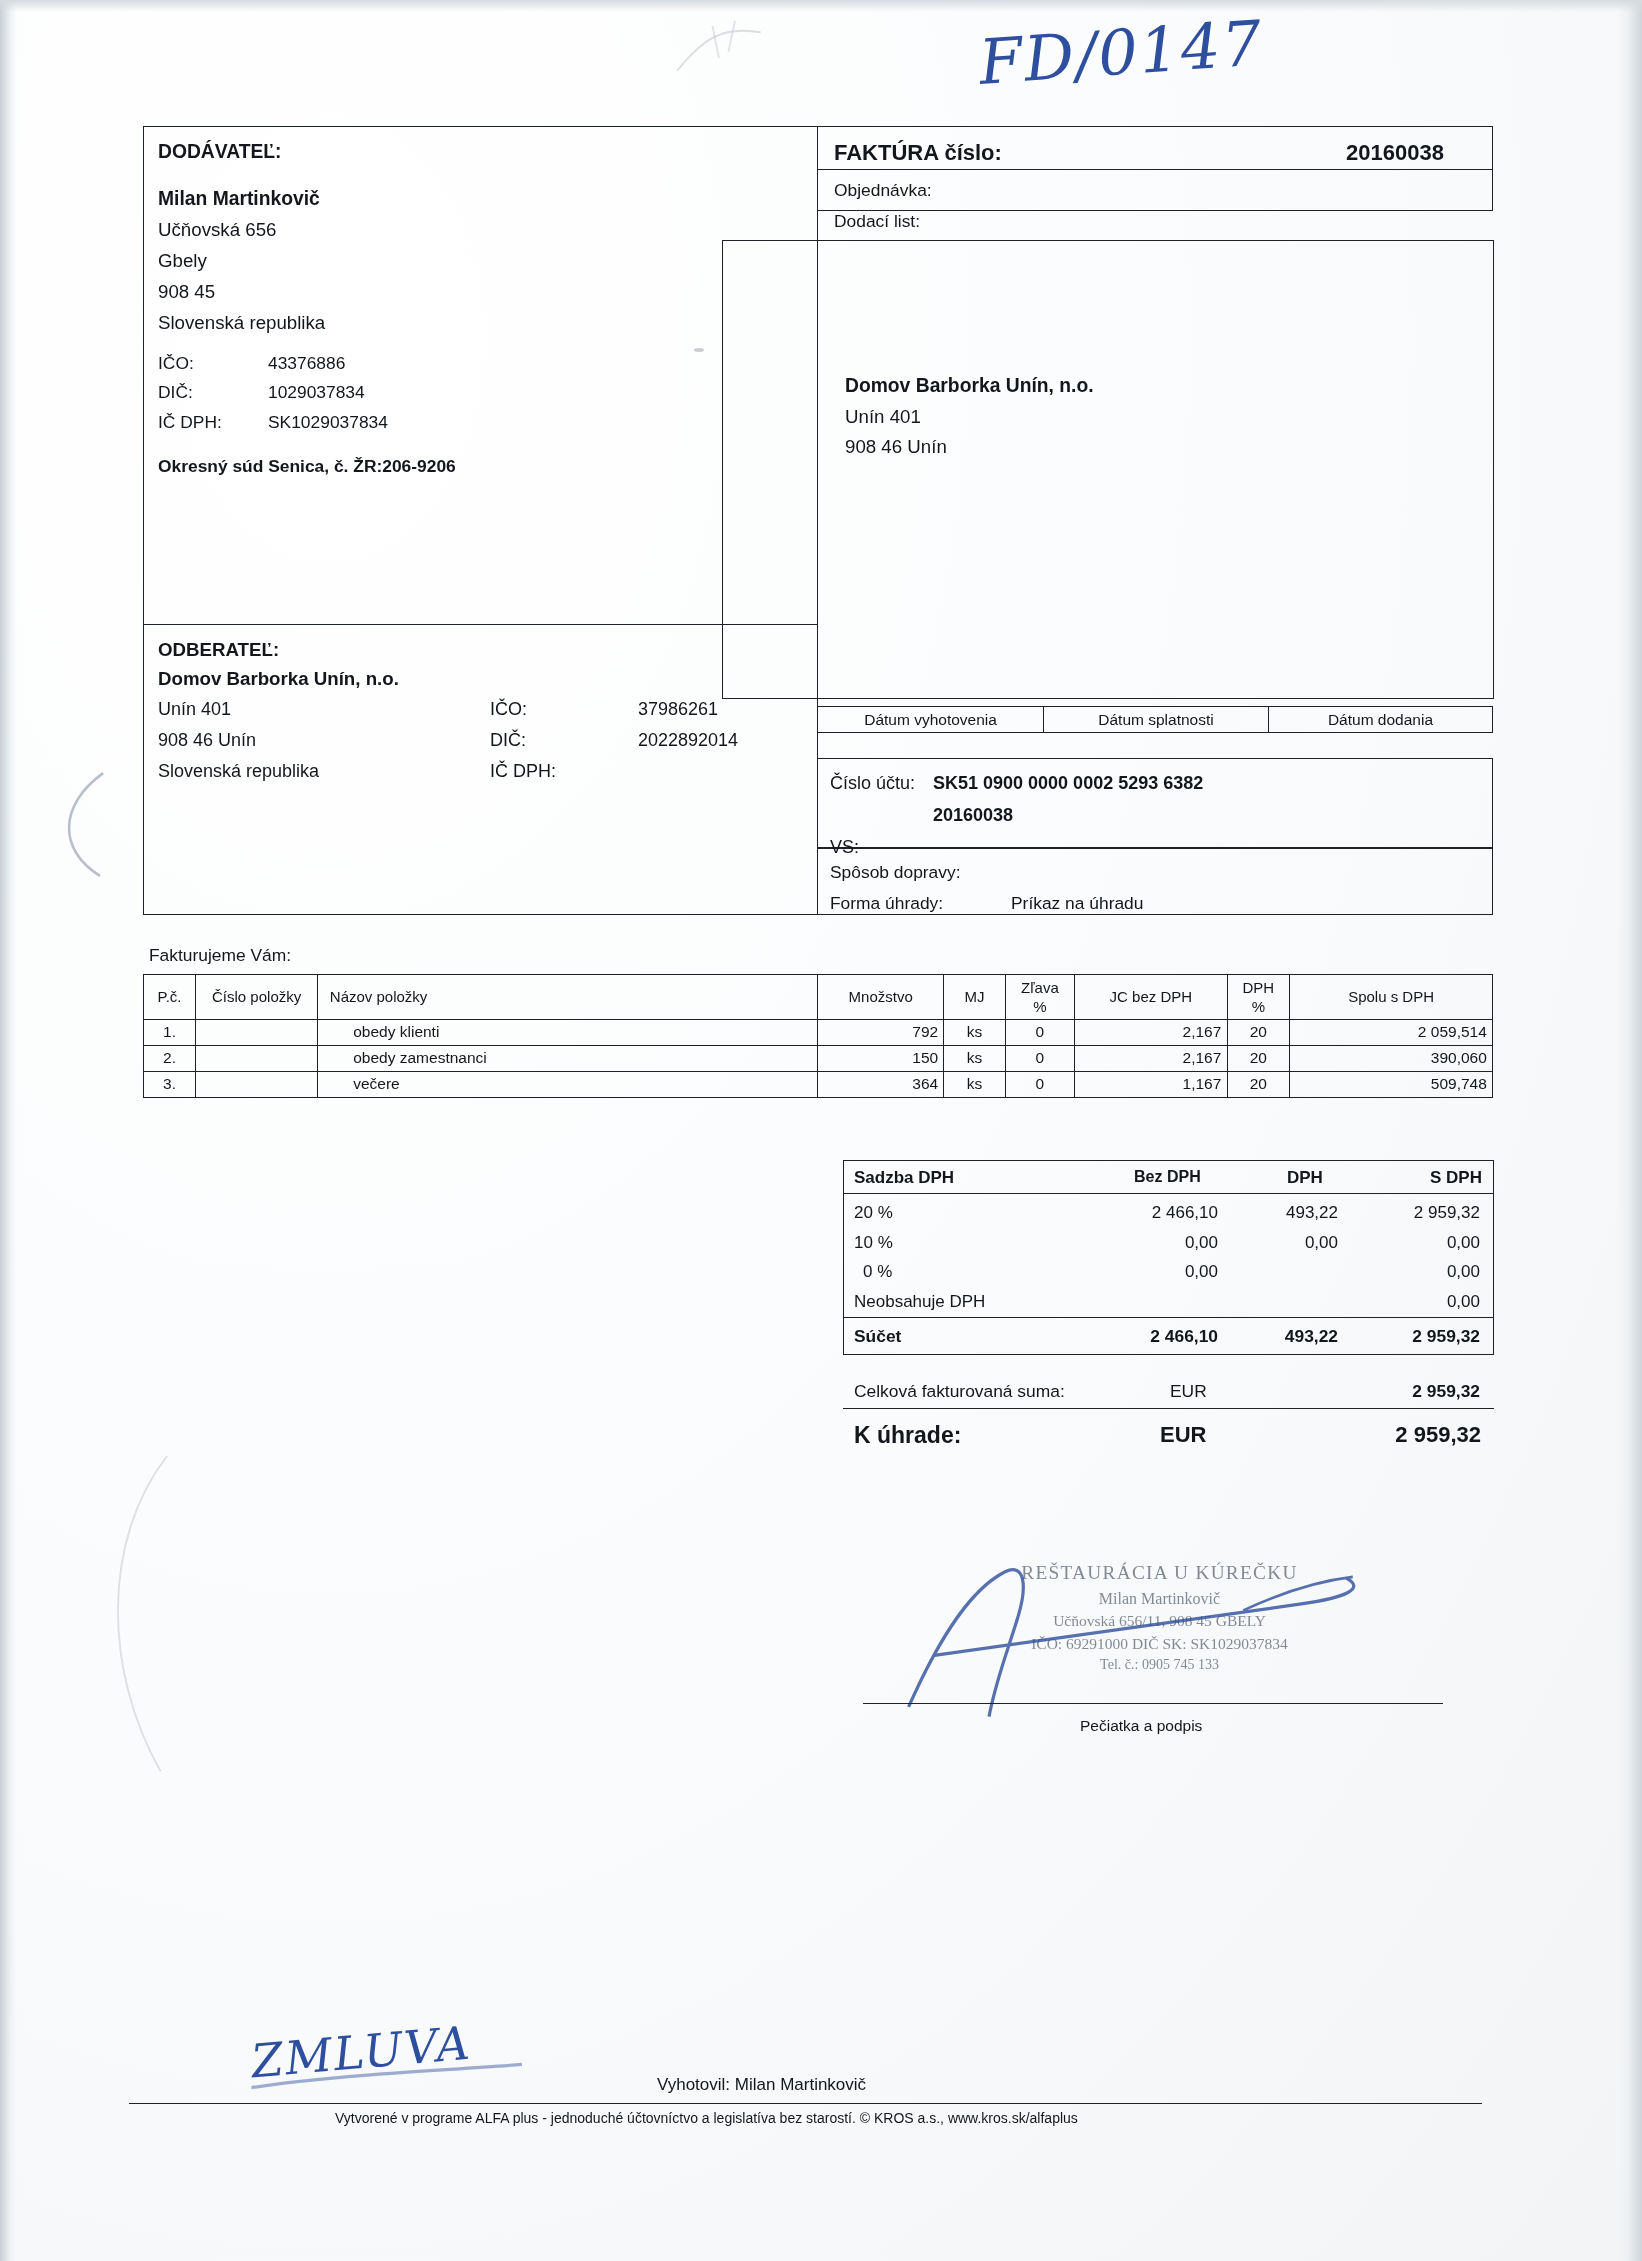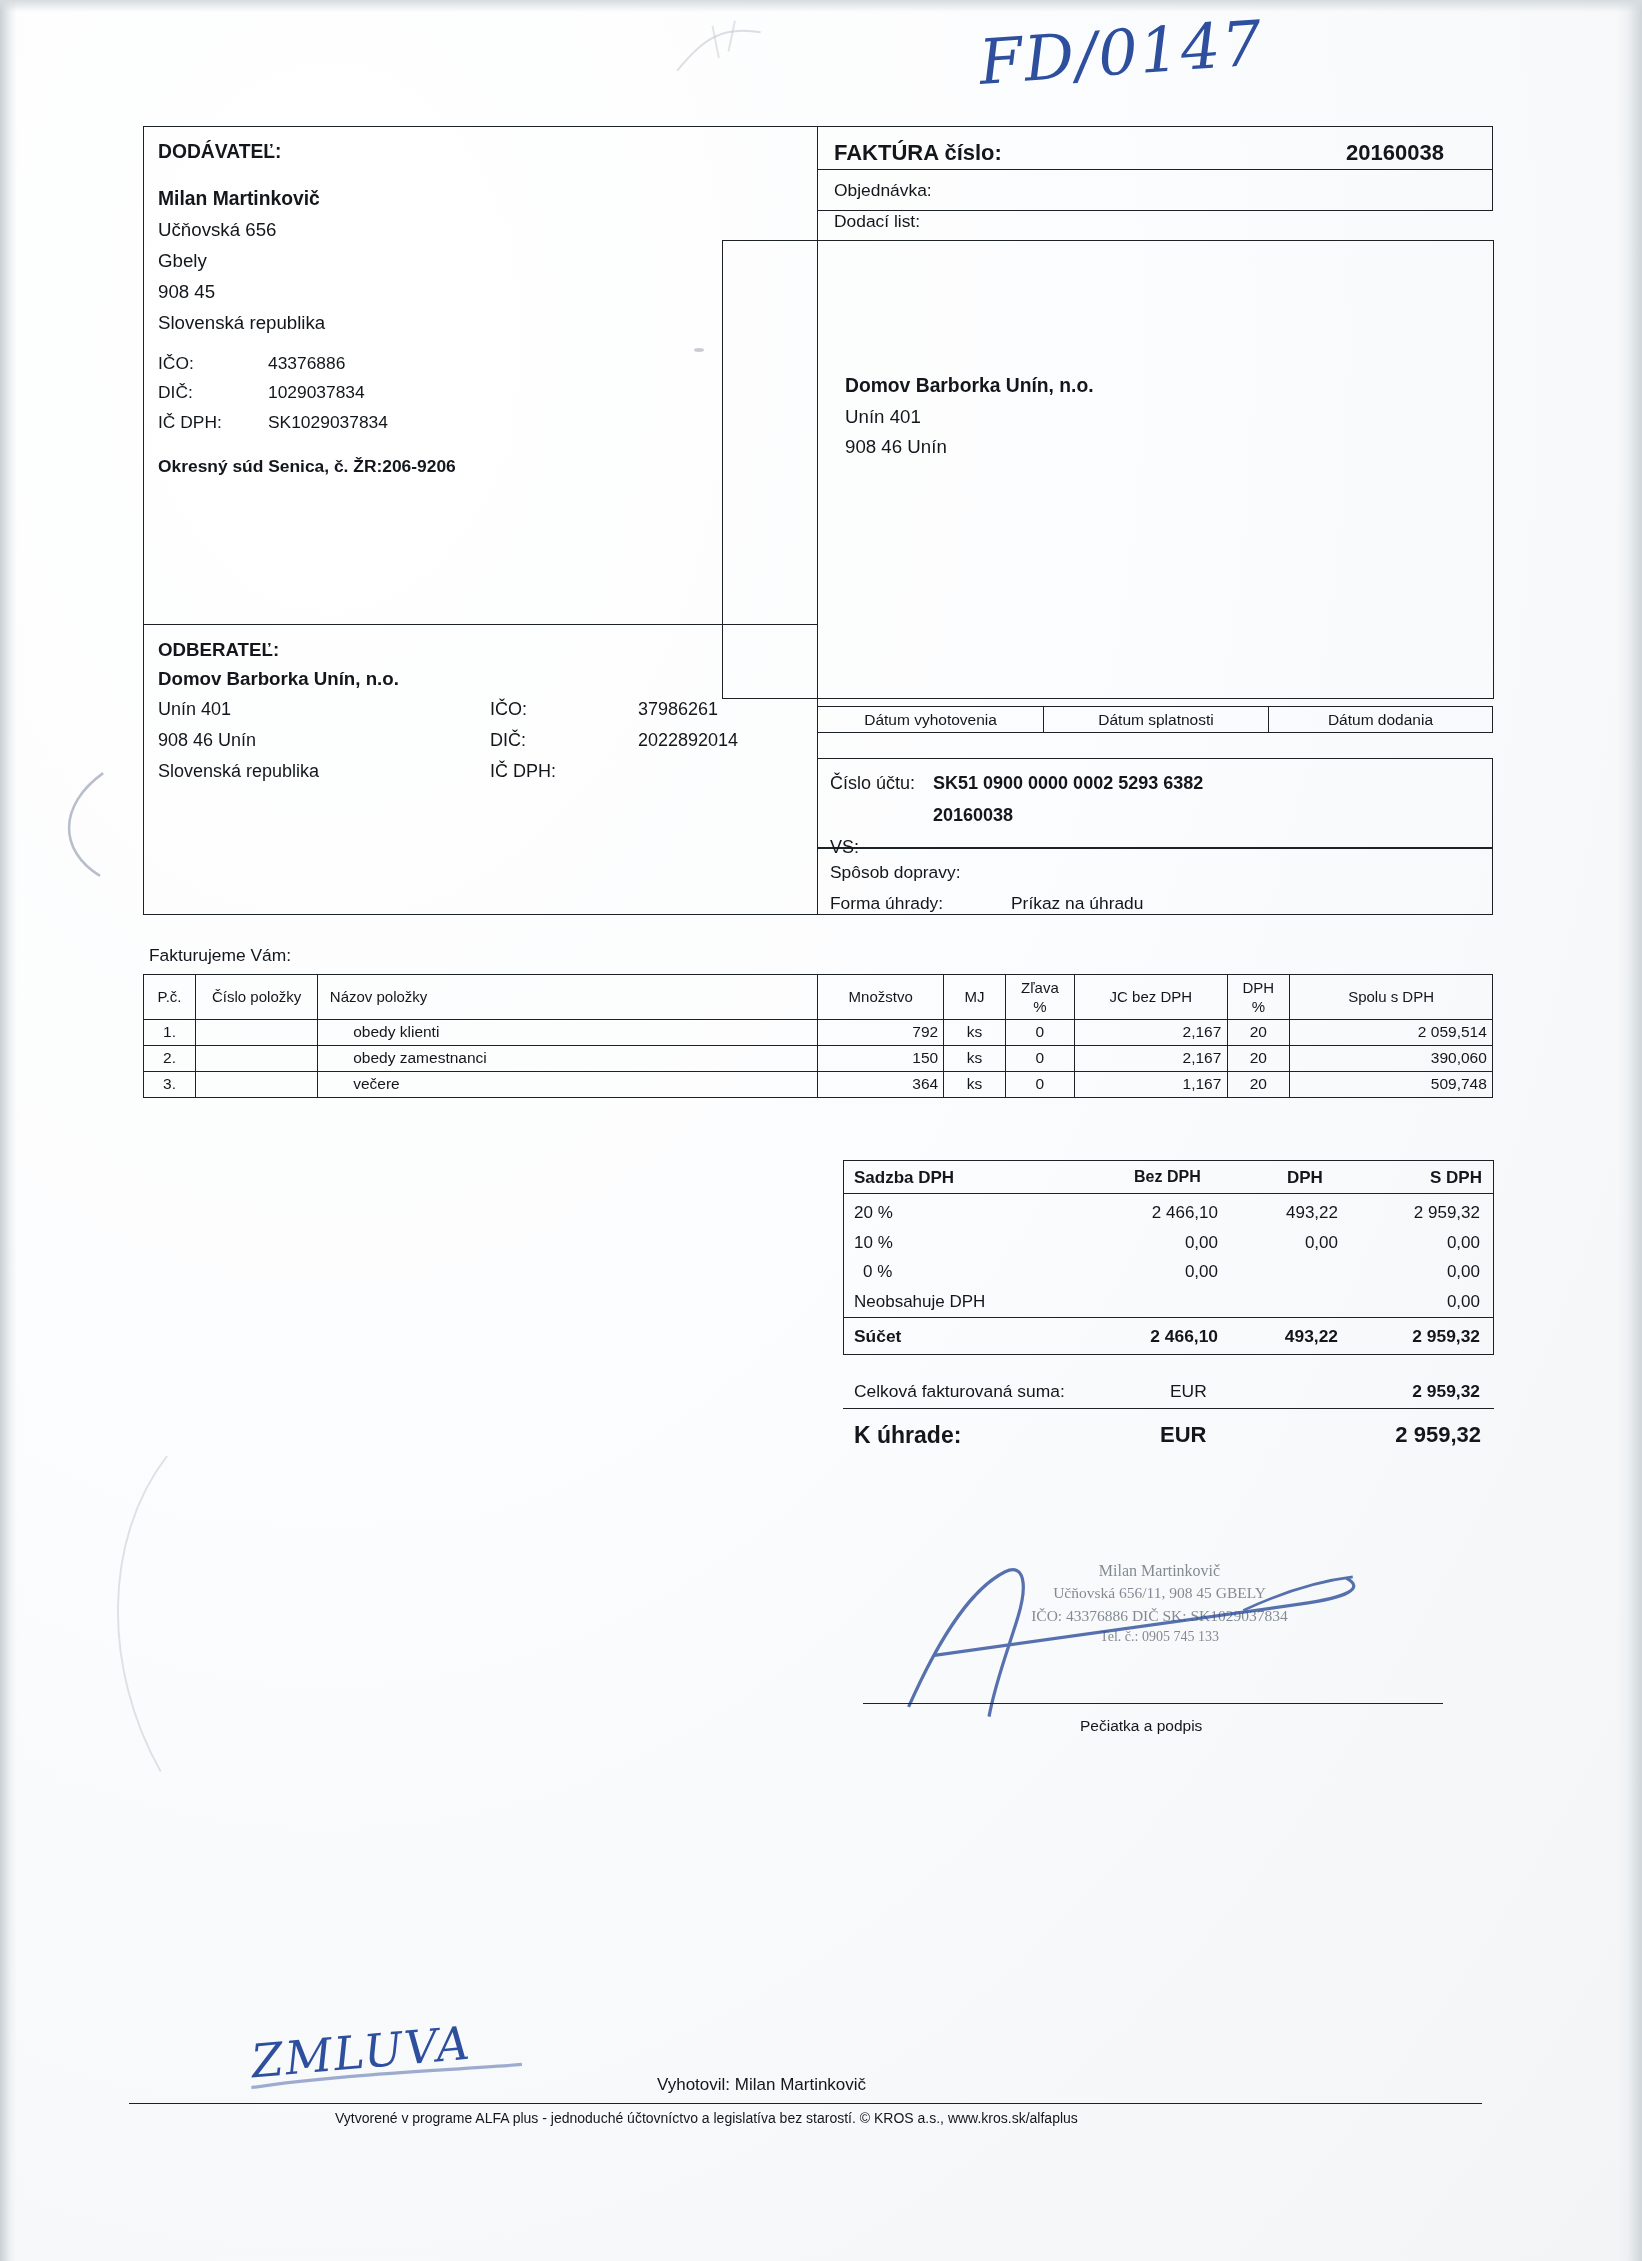--- a/index.html
+++ b/index.html
@@ -304,23 +304,24 @@
     <div class="abs" style="left:1170px; top:1380px; font-size:17.4px;">EUR</div>
     <div class="abs b" style="left:1327px; top:1380px; width:153px; text-align:right; font-size:17.4px;">2 959,32</div>
 
     <div class="line-h" style="left:843px; top:1408px; width:651px;"></div>
 
     <div class="abs b" style="left:854px; top:1421px; font-size:23px;">K úhrade:</div>
     <div class="abs b" style="left:1160px; top:1421px; font-size:22px;">EUR</div>
     <div class="abs b" style="left:1308px; top:1421px; width:173px; text-align:right; font-size:22px;">2 959,32</div>
 
     <div class="stamp" style="left:876px; top:1559px; width:567px; line-height:1.45;">
+      <div class="l1">REŠTAURÁCIA U KÚREČKU</div>
       <div class="l2">Milan Martinkovič</div>
       <div class="l3">Učňovská 656/11, 908 45 GBELY</div>
-      <div class="l4">IČO: 43376886  DIČ SK: SK1029037834</div>
+      <div class="l4">IČO: 69291000  DIČ SK: SK1029037834</div>
       <div class="l5">Tel. č.: 0905 745 133</div>
     </div>
 
     <svg class="smudge" style="left:857px; top:1546px; width:631px; height:206px; opacity:.8;" viewBox="0 0 980 320" width="631" height="206">
       <path d="M80,250 C120,160 170,70 230,40 C260,26 265,60 250,110 C235,160 215,210 205,265" stroke="#2f4f9b" stroke-width="5" fill="none"></path>
       <path d="M120,170 C260,150 470,120 690,90 C760,80 790,66 760,50" stroke="#2f4f9b" stroke-width="5" fill="none"></path>
       <path d="M600,100 C660,72 720,54 770,48" stroke="#2f4f9b" stroke-width="4" fill="none"></path>
     </svg>
 
     <div class="line-h" style="left:863px; top:1703px; width:580px;"></div>

